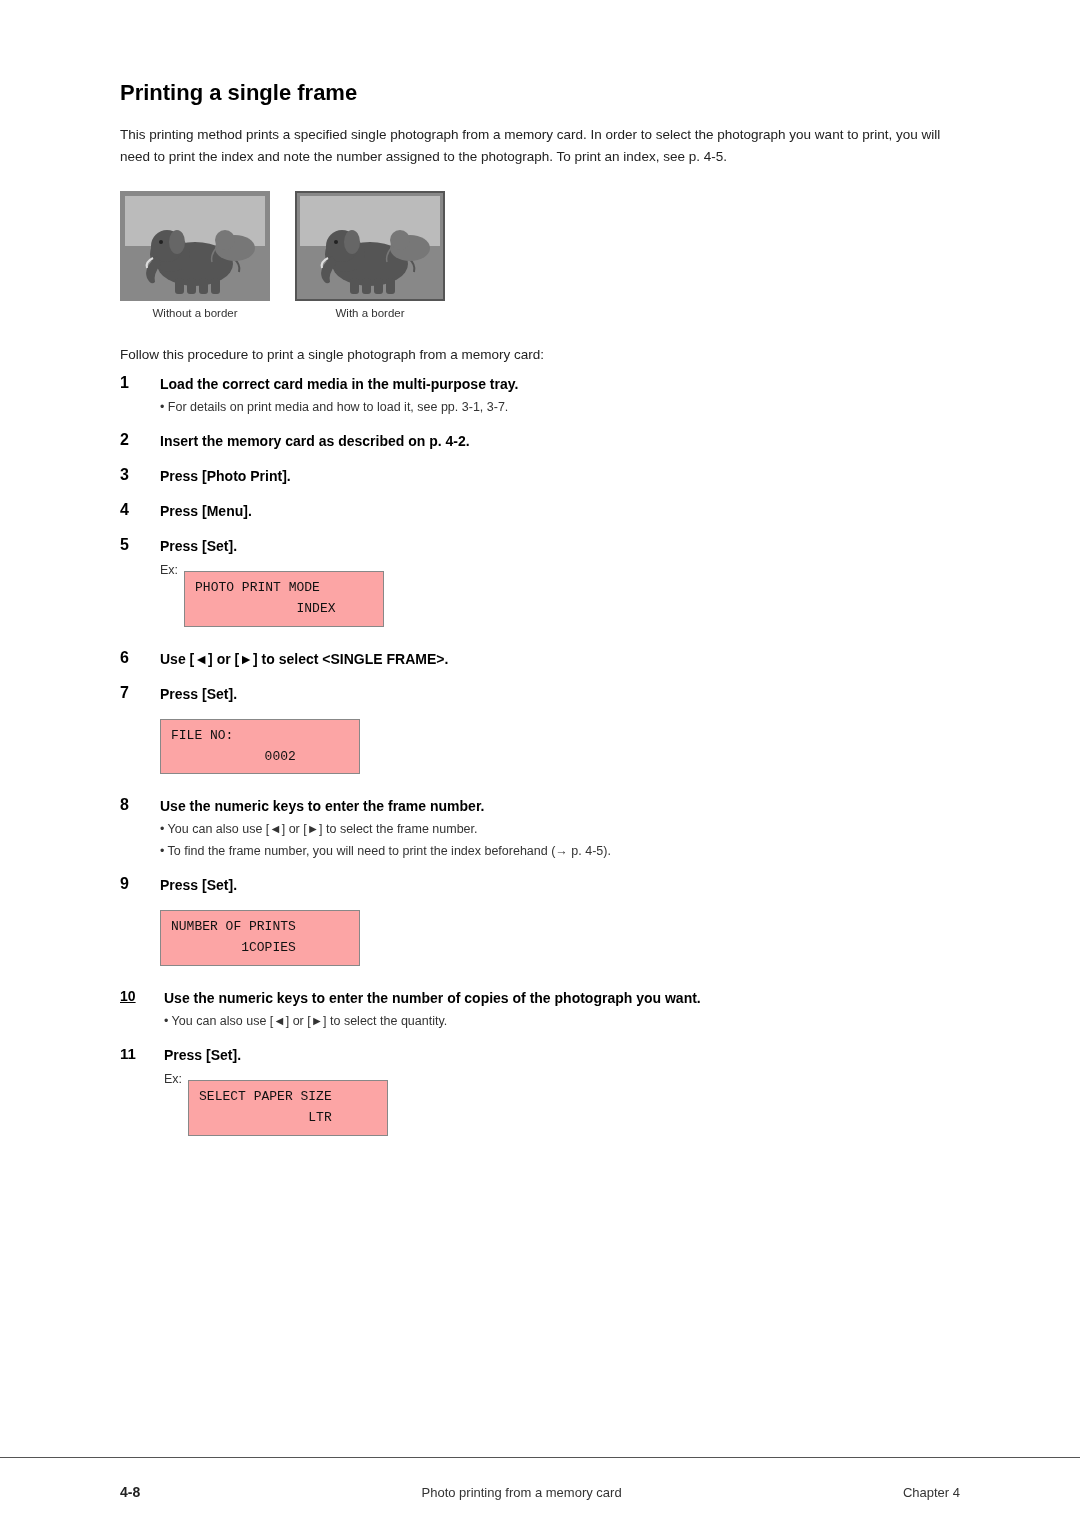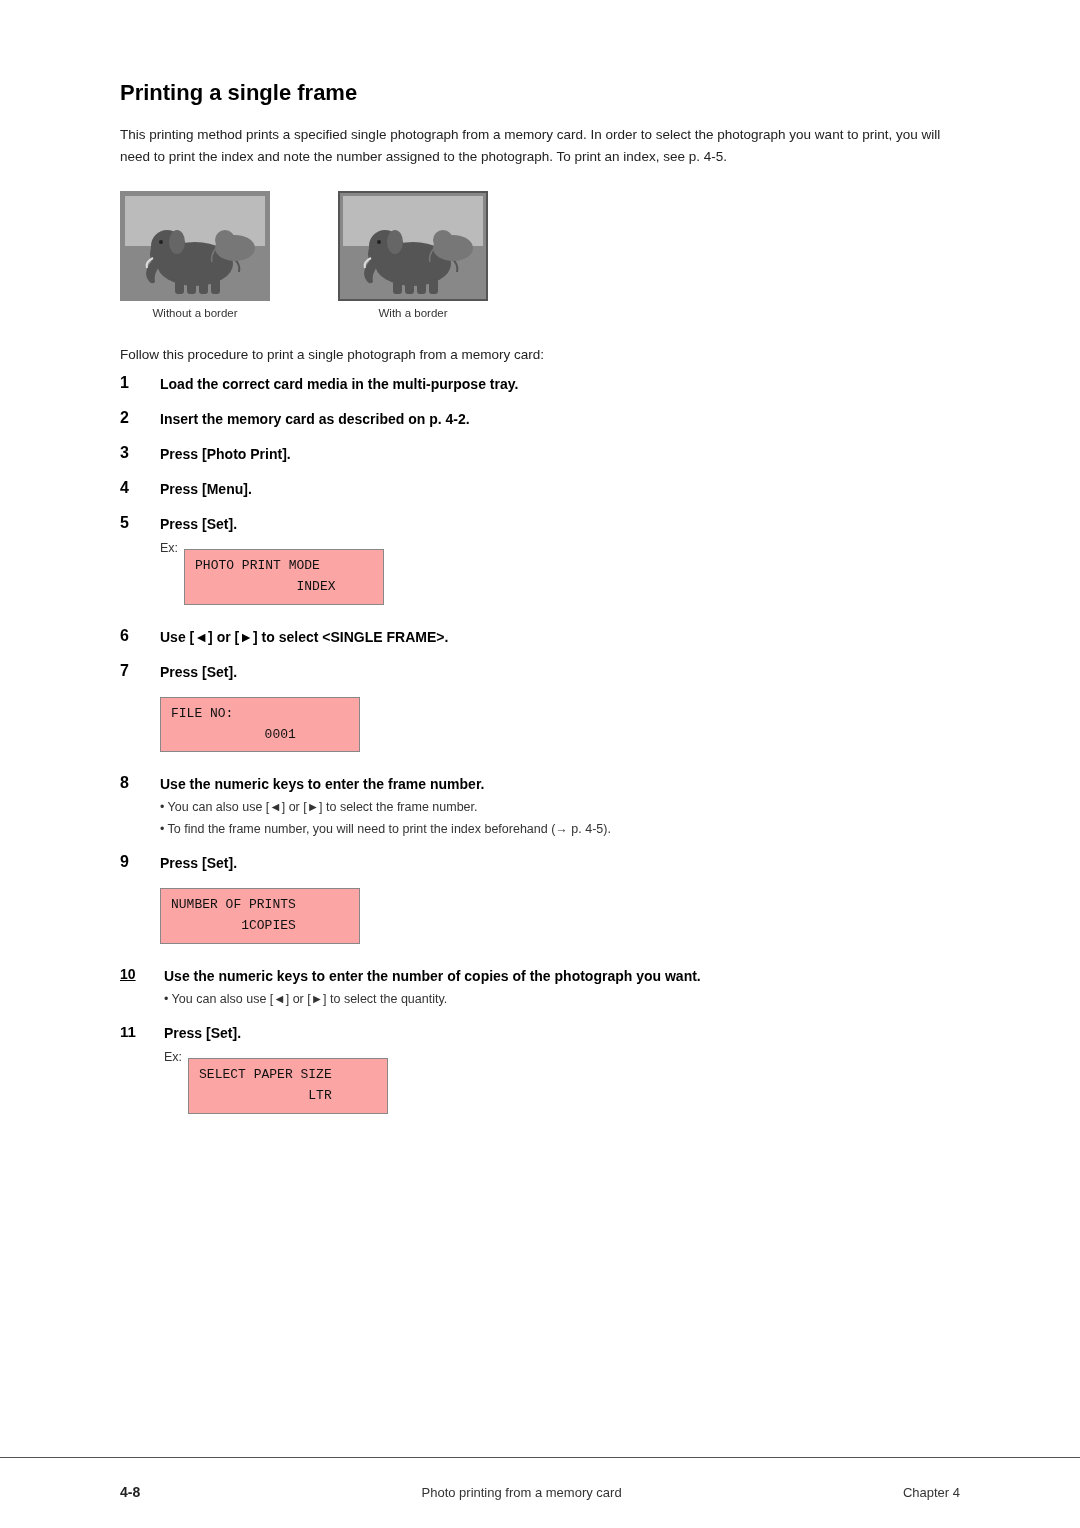--- a/index.html
+++ b/index.html
@@ -30,21 +30,21 @@
 
     .intro-text {
       font-size: 13.5px;
       line-height: 1.6;
       margin-bottom: 24px;
       color: #222;
     }
 
     .images-row {
       display: flex;
-      gap: 68px;
+      gap: 25px;
       align-items: flex-start;
       margin-bottom: 28px;
       margin-left: 0;
     }
 
     .image-block {
       display: flex;
       flex-direction: column;
       align-items: center;
     }
@@ -275,20 +275,21 @@
   </div>
 
   <p class="follow-text">Follow this procedure to print a single photograph from a memory card:</p>
 
   <ol class="steps">
 
     <li class="step">
       <span class="step-number">1</span>
       <div class="step-content">
         <span class="step-main">Load the correct card media in the multi-purpose tray.</span>
+        <div class="step-note-bullet">• For details on print media and how to load it, see pp. 3-1, 3-7.</div>
       </div>
     </li>
 
     <li class="step">
       <span class="step-number">2</span>
       <div class="step-content">
         <span class="step-main">Insert the memory card as described on p. 4-2.</span>
       </div>
     </li>
 
@@ -327,21 +328,21 @@
       </div>
     </li>
 
     <li class="step">
       <span class="step-number">7</span>
       <div class="step-content">
         <span class="step-main">Press [Set].</span>
         <div class="ex-row">
           <div class="lcd-display">
             <span class="lcd-line">FILE NO:</span>
-            <span class="lcd-line">            0001</span>
+            <span class="lcd-line">            0002</span>
           </div>
         </div>
       </div>
     </li>
 
     <li class="step">
       <span class="step-number">8</span>
       <div class="step-content">
         <span class="step-main">Use the numeric keys to enter the frame number.</span>
         <div class="step-note-bullet">• You can also use [◄] or [►] to select the frame number.</div>

